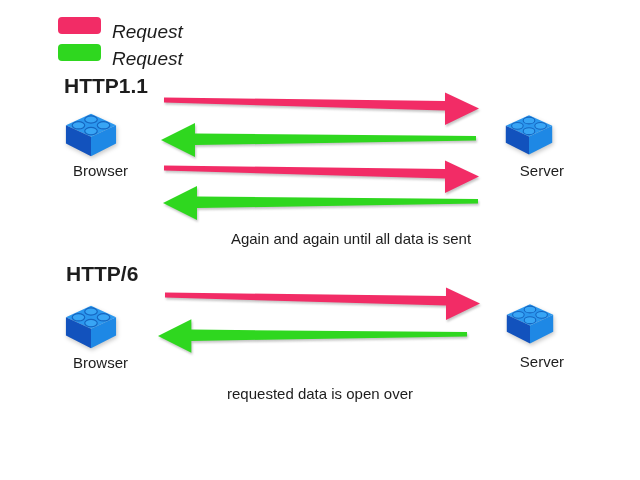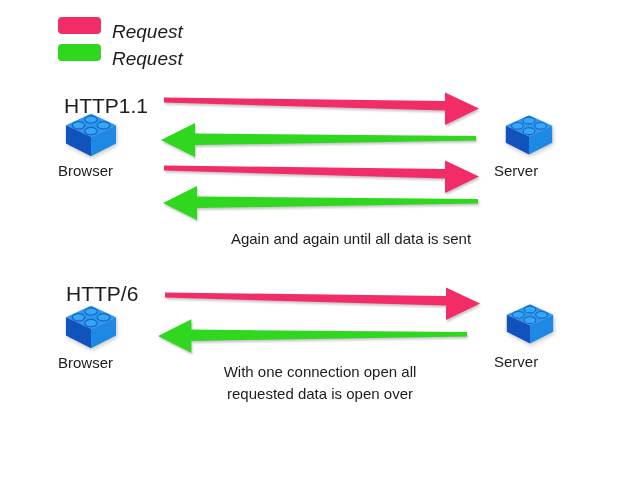--- a/index.html
+++ b/index.html
@@ -3,22 +3,22 @@
 <meta charset="utf-8">
 <style>
   html,body{margin:0;padding:0;background:#ffffff;}
   .stage{
     position:relative;width:640px;height:480px;background:#ffffff;overflow:hidden;
     font-family:"Liberation Sans","DejaVu Sans",sans-serif;color:#1d1d1d;
   }
   .abs{position:absolute;}
   .defs-svg{position:absolute;width:0;height:0;}
   .legend-label{font-size:19px;line-height:18px;font-style:italic;}
-  .heading{font-size:21px;line-height:24px;font-weight:400;margin-top:20px;}
-  .node-label{font-size:15px;line-height:18px;text-align:left;width:70px;}
+  .heading{font-size:21px;line-height:24px;font-weight:700;}
+  .node-label{font-size:15px;line-height:18px;text-align:right;width:70px;}
   .caption{font-size:15px;line-height:22px;text-align:center;width:640px;left:0;}
   .arrow{filter:drop-shadow(1px 2px 1px rgba(90,90,90,0.35));}
   .brick{filter:drop-shadow(1px 2px 2px rgba(0,0,0,0.22));}
   .stud{stroke:#1565C0;stroke-width:1.2;}
 </style>
 </head>
 <body>
 
 <div class="stage">
 
@@ -85,16 +85,15 @@
   </svg>
   <div class="abs node-label" style="left:494px;top:353px;">Server</div>
 
   <svg class="abs arrow" style="left:165px;top:283px;" width="316" height="40" viewBox="0 0 316 40">
     <polygon points="0,9.5 281,13 281,4.5 315,20.5 281,37 281,22.5 0,14.5" fill="#F22C66"></polygon>
   </svg>
   <svg class="abs arrow" style="left:158px;top:316px;" width="310" height="40" viewBox="0 0 316 40">
     <polygon points="0,20 34,3 34,13.5 315,16 315,20.5 34,25 34,37" fill="#2FD71F"></polygon>
   </svg>
 
-  <div class="abs caption" style="top:361px;">With one connection open all</div>
   <div class="abs caption" style="top:383px;">requested data is open over</div>
 
 </div>
 
 </body></html>

